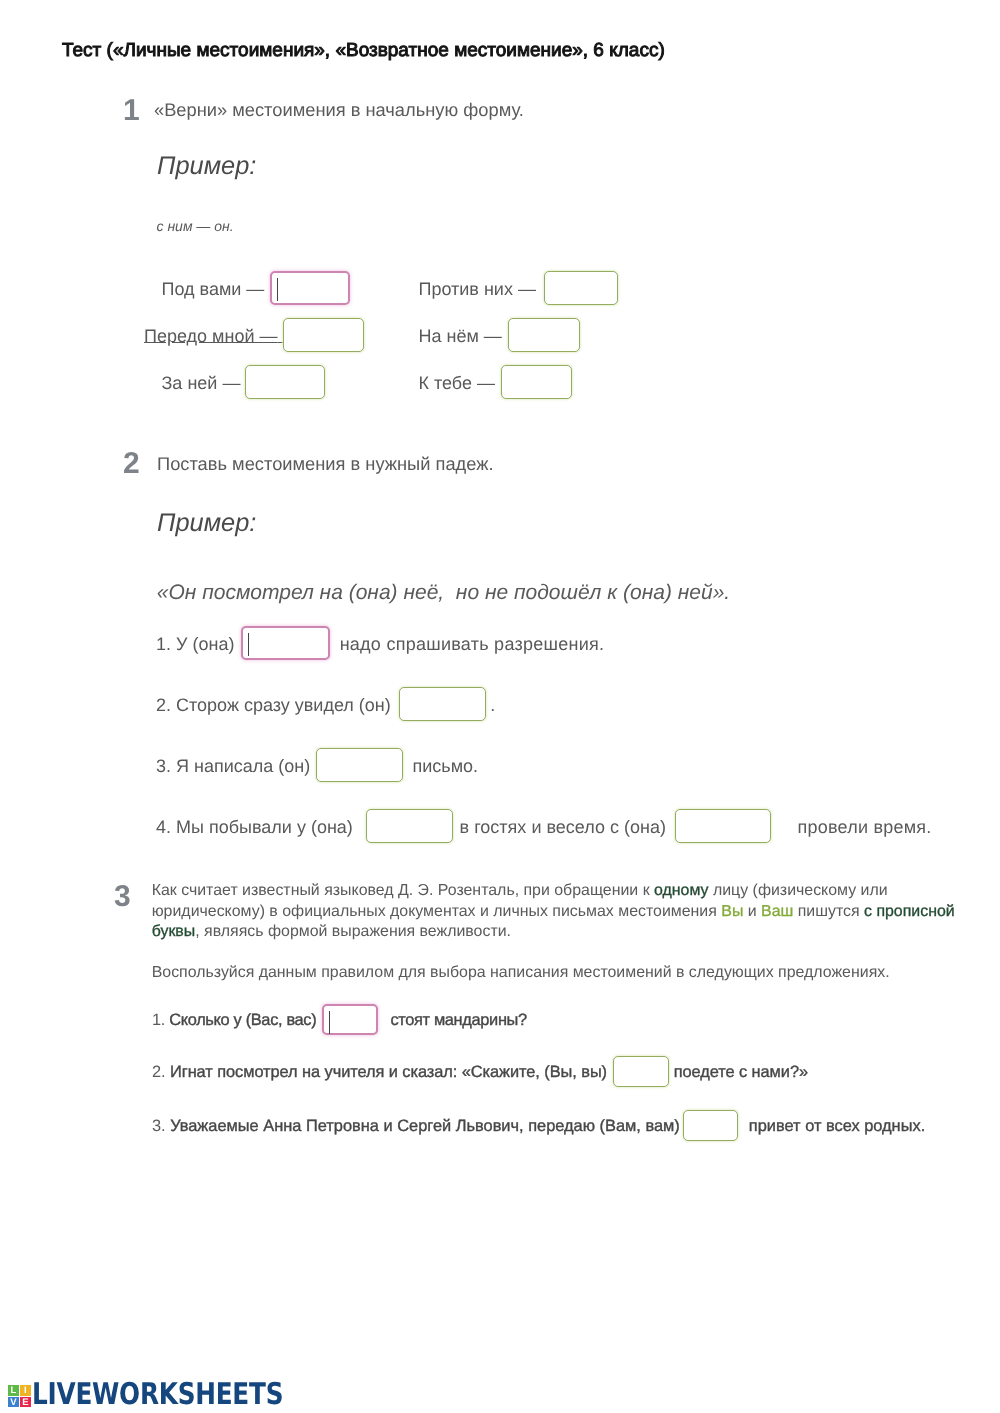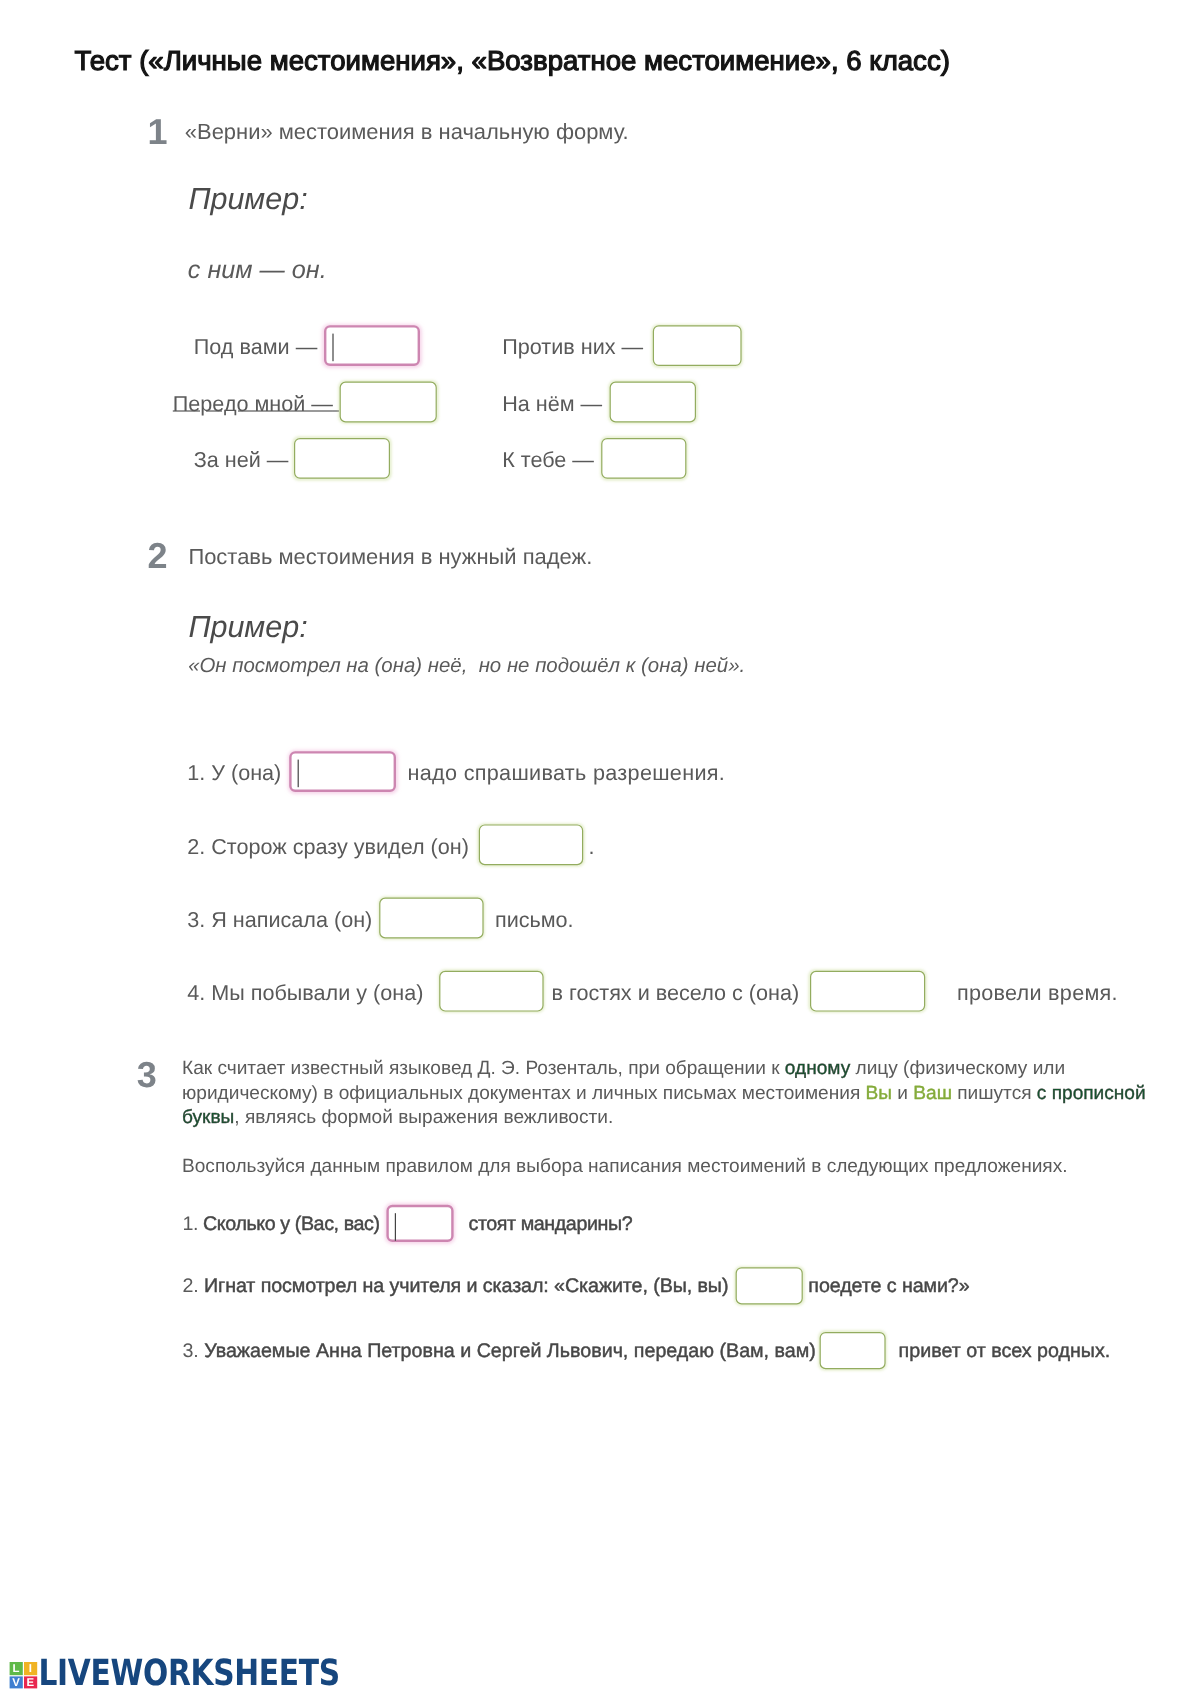--- a/index.html
+++ b/index.html
@@ -3,21 +3,21 @@
 <meta charset="utf-8">
 <style>
   *{box-sizing:border-box;}
   html,body{margin:0;padding:0;}
   body{width:1000px;height:1413px;background:#fff;
        font-family:"Liberation Sans",sans-serif;color:#5a5a5a;
        position:relative;overflow:hidden;-webkit-font-smoothing:antialiased;
        text-rendering:geometricPrecision;}
   .page{position:relative;width:1000px;height:1413px;}
 
-  .title{position:absolute;left:62px;top:37px;margin:0;font-size:23px;
+  .title{position:absolute;left:62px;top:37px;margin:0;font-size:19px;
          font-weight:400;color:#141414;white-space:nowrap;line-height:27px;
          -webkit-text-stroke:1.0px #141414;}
 
   .marker{position:absolute;font-weight:bold;font-size:30px;color:#7d8389;
           line-height:30px;}
   .prompt{position:absolute;font-size:18.3px;color:#5a5a5a;line-height:22px;white-space:nowrap;}
   .ex-label{position:absolute;font-size:25.4px;font-style:italic;color:#4a4a4a;line-height:28px;}
   .ex-text{position:absolute;font-style:italic;color:#5a5a5a;line-height:20px;white-space:pre;}
 
   .row{position:absolute;font-size:18px;color:#595959;white-space:nowrap;line-height:34px;height:34px;}
@@ -48,21 +48,21 @@
 </style>
 </head>
 <body>
 
 <div class="page">
   <h1 class="title">Тест («Личные местоимения», «Возвратное местоимение», 6 класс)</h1>
 
   <div class="marker" style="left:123px;top:96px;">1</div>
   <div class="prompt" style="left:154px;top:99px;">«Верни» местоимения в начальную форму.</div>
   <div class="ex-label" style="left:157px;top:152px;">Пример:</div>
-  <div class="ex-text" style="left:156.5px;top:216px;font-size:21px;">с ним — он.</div>
+  <div class="ex-text" style="left:156.5px;top:216px;font-size:14px;">с ним — он.</div>
 
   <div class="row" style="left:161.5px;top:271px;">
     <span class="lbl">Под вами —</span>
     <span class="blank focus" style="width:80px;margin-left:0.9px;"><i class="caret"></i></span>
   </div>
   <div class="row" style="left:418.5px;top:271px;text-align:center;">
     <span class="lbl">Против них —</span>
     <span class="blank" style="width:74px;margin-left:3.5px;"></span>
   </div>
 
@@ -80,21 +80,21 @@
     <span class="blank" style="width:80px;margin-left:-0.4px;"></span>
   </div>
   <div class="row" style="left:418.5px;top:365px;">
     <span class="lbl">К тебе —</span>
     <span class="blank" style="width:71px;margin-left:1.5px;"></span>
   </div>
 
   <div class="marker" style="left:123px;top:449px;">2</div>
   <div class="prompt" style="left:157px;top:453px;">Поставь местоимения в нужный падеж.</div>
   <div class="ex-label" style="left:157px;top:509px;">Пример:</div>
-  <div class="ex-text" style="left:156.8px;top:545px;font-size:17px;">«Он посмотрел на (она) неё,  но не подошёл к (она) ней».</div>
+  <div class="ex-text" style="left:156.8px;top:583px;font-size:21px;">«Он посмотрел на (она) неё,  но не подошёл к (она) ней».</div>
 
   <div class="row" style="left:156px;top:626px;">
     <span class="lbl">1. У (она)</span>
     <span class="blank focus" style="width:89px;margin-left:1.2px;margin-right:5.0px;"><i class="caret"></i></span>
     <span class="lbl" style="letter-spacing:0.26px;">надо спрашивать разрешения.</span>
   </div>
   <div class="row" style="left:156px;top:687px;">
     <span class="lbl">2. Сторож сразу увидел (он)</span>
     <span class="blank" style="width:87px;margin-left:3.6px;margin-right:-1.1px;"></span>
     <span class="lbl">.</span>

